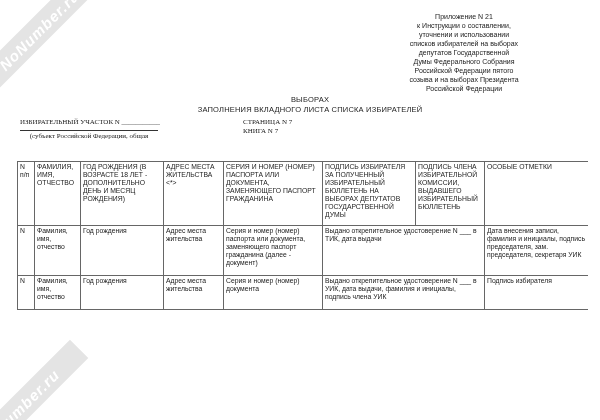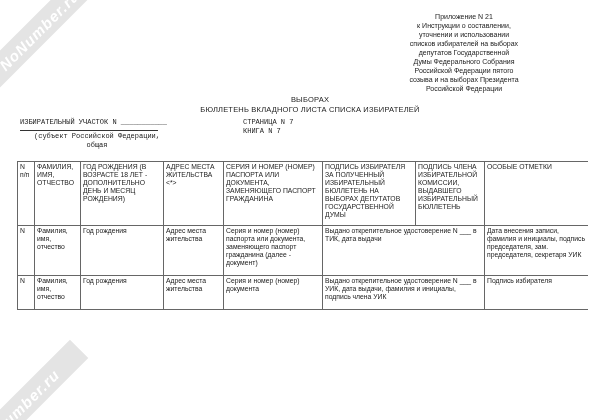--- a/index.html
+++ b/index.html
@@ -25,27 +25,27 @@
   .header-note{
     position:absolute;top:12px;right:80px;width:112px;
     font-size:7px;line-height:9px;text-align:center;
   }
   
   .doc-title{
     position:absolute;top:95px;left:110px;width:400px;
     font-size:7.5px;line-height:10px;text-align:center;letter-spacing:.2px;
   }
   
-  .mono{font-family:Liberation Mono, monospace;font-size:7px;line-height:9px;}
+  .mono{font-family:Liberation Serif, serif;font-size:7px;line-height:9px;}
   .precinct{position:absolute;left:20px;top:118px;white-space:nowrap;}
   .precinct-line{
     position:absolute;left:20px;top:130px;width:138px;height:1px;background:#333;
   }
   .precinct-caption{
-    position:absolute;left:18px;top:132px;width:142px;text-align:center;margin-left:8px;
+    position:absolute;left:18px;top:132px;width:142px;text-align:center;
   }
   .page-info{position:absolute;left:243px;top:118px;white-space:nowrap;}
   
   table.voters{
     position:absolute;left:17px;top:161px;width:570px;
     border-collapse:collapse;table-layout:fixed;
   }
   table.voters th, table.voters td{
     border:1px solid #666;
     font-size:6.8px;line-height:8px;font-weight:normal;
@@ -74,21 +74,21 @@
   <div>списков избирателей на выборах</div>
   <div>депутатов Государственной</div>
   <div>Думы Федерального Собрания</div>
   <div>Российской Федерации пятого</div>
   <div>созыва и на выборах Президента</div>
   <div>Российской Федерации</div>
 </div>
 
 <div class="doc-title">
   <div>ВЫБОРАХ</div>
-  <div>БЮЛЛЕТЕНЬ ВКЛАДНОГО ЛИСТА СПИСКА ИЗБИРАТЕЛЕЙ</div>
+  <div>ЗАПОЛНЕНИЯ ВКЛАДНОГО ЛИСТА СПИСКА ИЗБИРАТЕЛЕЙ</div>
 </div>
 
 <div class="mono precinct">ИЗБИРАТЕЛЬНЫЙ УЧАСТОК N ___________</div>
 <div class="precinct-line"></div>
 <div class="mono precinct-caption">
   <div>(субъект Российской Федерации, общая</div>
 </div>
 
 <div class="mono page-info">
   <div>СТРАНИЦА N 7</div>

